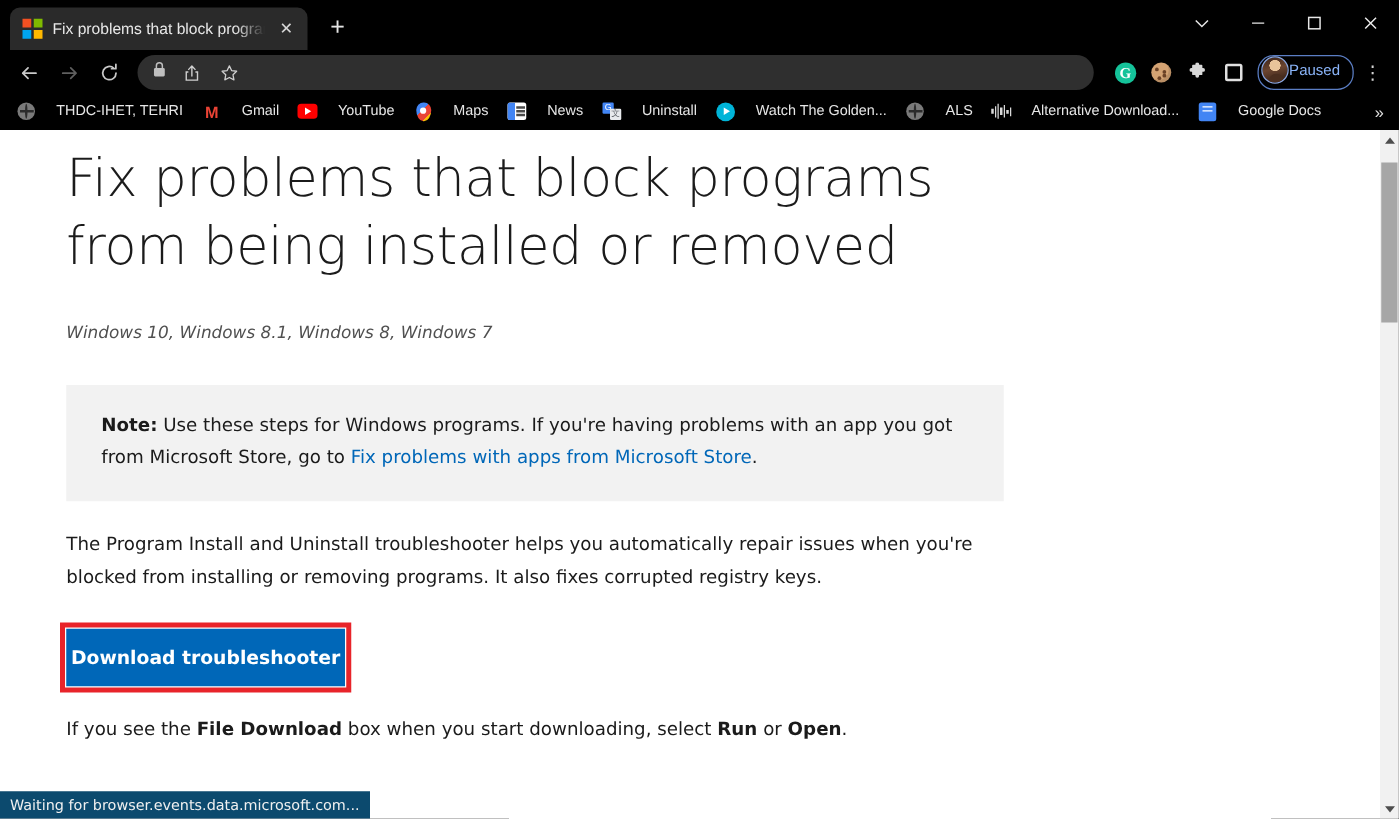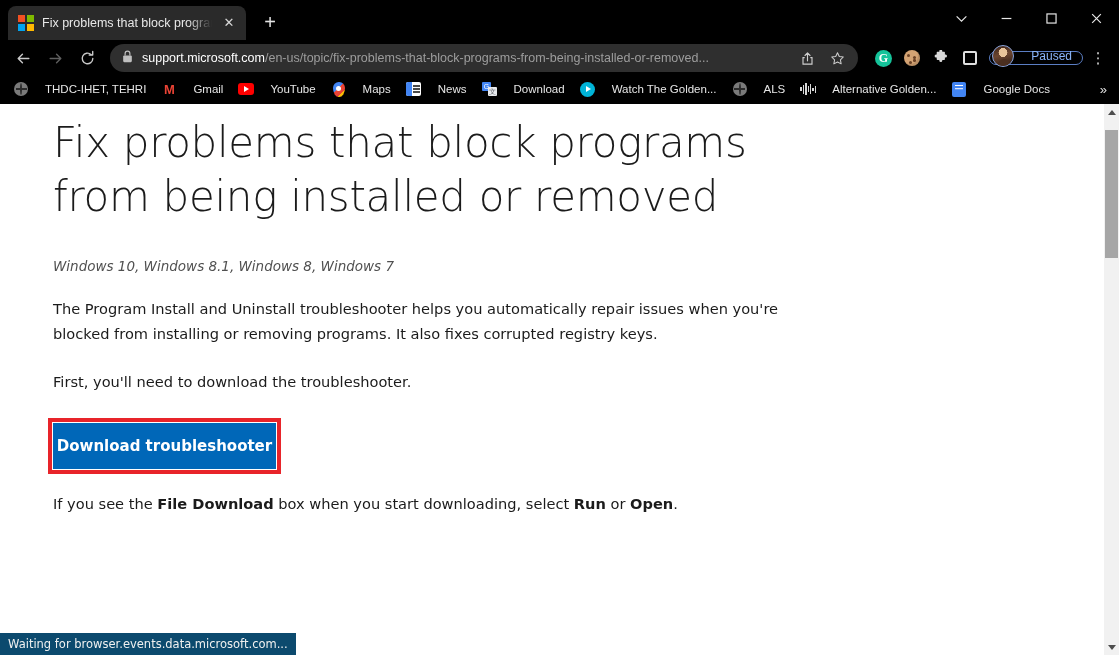--- a/index.html
+++ b/index.html
@@ -101,22 +101,22 @@
     width: 16px; height: 16px; border-radius: 50%; background: #d4a373;
     position: relative; box-shadow: inset -2px -2px 0 rgba(0,0,0,.12);
   }
   .cookie::before, .cookie::after {
     content:''; position:absolute; background:#6b4226; border-radius:50%;
   }
   .cookie::before { width:3px;height:3px; left:3px; top:4px; box-shadow: 6px 2px 0 #6b4226, 2px 7px 0 #6b4226;}
   .cookie::after { width:2.5px;height:2.5px; left:9px; top:9px; }
   .sidepanel-sq { width: 14px; height: 14px; border: 2px solid #e0e0e0; border-radius: 2px; }
   .profile-pill {
-    display: flex; align-items: center; gap: 17px;
-    height: 14px; border: 1px solid #5b7ec4; border-radius: 13px;
+    display: flex; align-items: center; gap: 0;
+    height: 28px; border: 1px solid #5b7ec4; border-radius: 13px;
     padding: 0 10px 4px 2px; margin-left: 4px;
   }
   .avatar {
     width: 22px; height: 22px; border-radius: 50%;
     background: radial-gradient(circle at 50% 32%, #e8c49a 0 26%, transparent 27%),
                 linear-gradient(165deg, #3b2418 0%, #6b4530 45%, #2c1a12 100%);
     border: 1px solid #8aa5dd; position: relative; overflow: hidden;
   }
   .avatar::after {
     content:''; position:absolute; left:5px; bottom:0; width:12px; height:7px;
@@ -318,21 +318,20 @@
       </svg>
     </div>
 
     <div class="omnibox">
       <span class="lock">
         <svg width="11" height="13" viewBox="0 0 10 12">
             <rect x="1" y="5" width="8" height="6.2" rx="1" fill="#bfbfbf"></rect>
             <path d="M2.8 5 V3.3 A2.2 2.2 0 0 1 7.2 3.3 V5" stroke="#bfbfbf" stroke-width="1.1" fill="none"></path>
           </svg>
       </span>
-      <span class="url"><b>support.microsoft.com</b><span>/en-us/topic/fix-problems-that-block-programs-from-being-installed-or-removed...</span></span>
       <span class="omni-icon">
         <svg width="15" height="15" viewBox="0 0 16 16">
             <path d="M5 7 H3.2 V14 H12.8 V7 H11" stroke="currentColor" stroke-width="1.2" fill="none"></path>
             <path d="M8 10.5 V2.2 M5.3 4.8 L8 2 L10.7 4.8" stroke="currentColor" stroke-width="1.2" fill="none" stroke-linecap="round" stroke-linejoin="round"></path>
           </svg>
       </span>
       <span class="omni-icon">
         <svg width="15" height="15" viewBox="0 0 16 16">
             <path d="M8 1.8 L9.9 5.8 L14.2 6.4 L11.1 9.4 L11.9 13.7 L8 11.7 L4.1 13.7 L4.9 9.4 L1.8 6.4 L6.1 5.8 Z" stroke="currentColor" stroke-width="1.1" fill="none" stroke-linejoin="round"></path>
           </svg>
@@ -397,21 +396,21 @@
       <span class="bm-ico">
           <span class="news-ico"></span>
         </span>
       <span class="bm-label">News</span>
     </div>
 
     <div class="bm">
       <span class="bm-ico">
           <span class="translate-ico"></span>
         </span>
-      <span class="bm-label">Download</span>
+      <span class="bm-label">Uninstall</span>
     </div>
 
     <div class="bm">
       <span class="bm-ico">
           <span class="play-circle"></span>
         </span>
       <span class="bm-label">Watch The Golden...</span>
     </div>
 
     <div class="bm">
@@ -426,45 +425,47 @@
         <span class="wave-ico">
             <i style="height:4px"></i>
             <i style="height:9px"></i>
             <i style="height:12px"></i>
             <i style="height:6px"></i>
             <i style="height:10px"></i>
             <i style="height:3px"></i>
             <i style="height:7px"></i>
           </span>
       </span>
-      <span class="bm-label">Alternative Golden...</span>
+      <span class="bm-label">Alternative Download...</span>
     </div>
 
     <div class="bm">
       <span class="bm-ico">
           <span class="docs-ico"></span>
         </span>
       <span class="bm-label">Google Docs</span>
     </div>
 
     <div class="bm-overflow">»</div>
   </div>
 
   <div class="viewport">
     <div class="page">
       <div class="content">
 
         <h1 class="title">Fix problems that block programs from being installed or removed</h1>
 
         <div class="applies">Windows 10, Windows 8.1, Windows 8, Windows 7</div>
 
+        <div class="notebox">
+          <p><b>Note:</b><span> Use these steps for Windows programs. If you're having problems with an app you got from Microsoft Store, go to </span><a class="inline" href="#">Fix problems with apps from Microsoft Store</a><span>.</span></p>
+        </div>
 
         <p class="body">The Program Install and Uninstall troubleshooter helps you automatically repair issues when you're blocked from installing or removing programs. It also fixes corrupted registry keys.</p>
 
-        <p class="body">First, you'll need to download the troubleshooter.</p>
 
         <div class="dl-wrap">
           <button class="dl-btn">Download troubleshooter</button>
           <span class="highlight-box"></span>
         </div>
 
         <p class="body"><span>If you see the </span><b>File Download</b><span> box when you start downloading, select </span><b>Run</b><span> or </span><b>Open</b><span>.</span></p>
 
       </div>
     </div>

